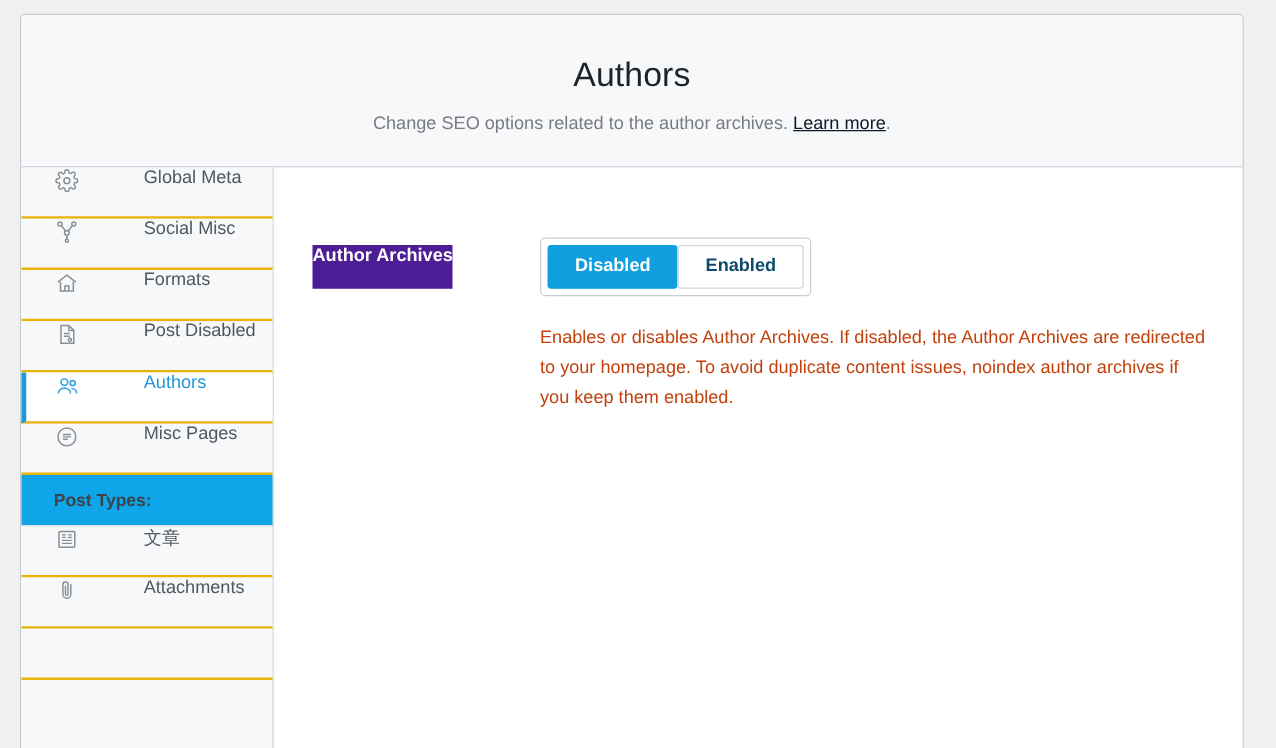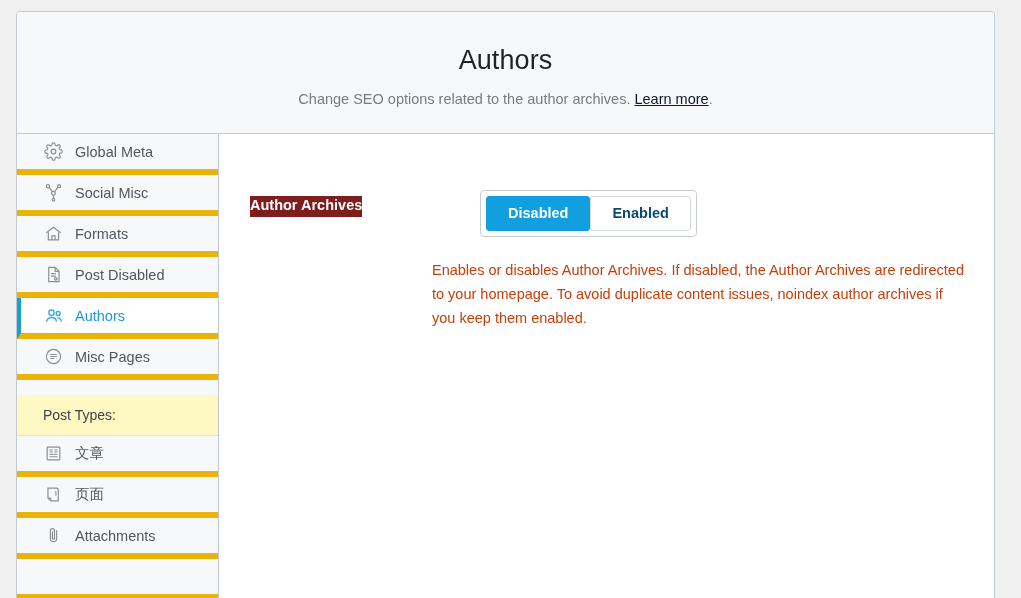--- a/index.html
+++ b/index.html
@@ -65,29 +65,29 @@
   
   .sidebar {
     width: 202px;
     flex: 0 0 202px;
     background: #f7f8f9;
     border-right: 1px solid #c3c9d1;
   }
   .nav-item {
     position: relative;
     display: flex;
-    align-items: center;
     height: 41px;
     padding-left: 26px;
-    border-bottom: 6px solid #eab308;
+    border-bottom: 2px solid #eab308;
     background: #f7f8f9;
     color: #50575e;
     font-size: 14.5px;
     cursor: pointer;
     white-space: nowrap;
+    gap: 40px;
   }
   .nav-item .nav-icon {
     width: 21px;
     height: 21px;
     margin-right: 11px;
     flex: 0 0 21px;
     display: flex;
     align-items: center;
     justify-content: center;
     color: #8a8f94;
@@ -99,26 +99,25 @@
     border-left: 4px solid #1b9bd8;
     padding-left: 22px;
   }
   .nav-item.active .nav-icon { color: #3aa6e0; }
 
   .nav-heading {
     display: flex;
     align-items: center;
     height: 41px;
     padding-left: 26px;
-    background: #fef9c3;
+    background: #0ea5e9;
     border-bottom: 1px solid #dcdfe3;
     color: #3c434a;
     font-size: 14px;
-    font-weight: normal;
-    margin-top: 15px;
+    font-weight: bold;
   }
 
   
   .content {
     flex: 1 1 auto;
     background: #ffffff;
     padding: 56px 0 0 0;
   }
   .setting-row {
     display: flex;
@@ -128,35 +127,34 @@
   .setting-label {
     width: 182px;
     flex: 0 0 182px;
     padding-top: 7px;
     font-size: 14.5px;
     font-weight: bold;
     color: #1d2327;
   }
   
   .setting-label .sel {
-    background: #7f1d1d;
+    background: #4c1d95;
     color: #ffffff;
-    padding: 1px 0 4px 0;
+    padding: 1px 0 18px 0;
   }
 
   .setting-field { flex: 1 1 auto; }
 
   
   .toggle-group {
     display: inline-flex;
     background: #ffffff;
     border: 1px solid #c9cdd2;
     border-radius: 4px;
     padding: 5px;
-    margin-left: 48px;
   }
   .toggle-btn {
     font-family: "Liberation Sans", sans-serif;
     font-size: 14.5px;
     font-weight: bold;
     padding: 8px 21px;
     border-radius: 3px;
     cursor: pointer;
     border: 1px solid transparent;
     background: transparent;
@@ -272,30 +270,20 @@
       <div class="nav-item">
         <span class="nav-icon">
           <svg width="19" height="19" viewBox="0 0 24 24" fill="none" stroke="currentColor" stroke-width="1.5">
             <rect x="4" y="4" width="16" height="16" rx="1"></rect>
             <path d="M7 7.5h4M7 10h4M13 7.5h4M13 10h4M7 13h10M7 16h10" stroke-width="1.3"></path>
           </svg>
         </span>
         <span>文章</span>
       </div>
 
-      <div class="nav-item">
-        <span class="nav-icon">
-          <svg width="19" height="19" viewBox="0 0 24 24" fill="none" stroke="currentColor" stroke-width="1.5">
-            <path d="M5 4h11.5c1 0 1.5.6 1.5 1.6V20H8.5L5 16.5z"></path>
-            <path d="M5 16.5h3.5V20"></path>
-            <path d="M15 7.5v6" stroke-width="1.3"></path>
-          </svg>
-        </span>
-        <span>页面</span>
-      </div>
 
       <div class="nav-item">
         <span class="nav-icon">
           <svg width="19" height="19" viewBox="0 0 24 24" fill="none" stroke="currentColor" stroke-width="1.5">
             <path d="M16 5.5v10.2a4 4 0 0 1-8 0V6a2.6 2.6 0 0 1 5.2 0v9.5a1.3 1.3 0 0 1-2.6 0V7"></path>
           </svg>
         </span>
         <span>Attachments</span>
       </div>
 

